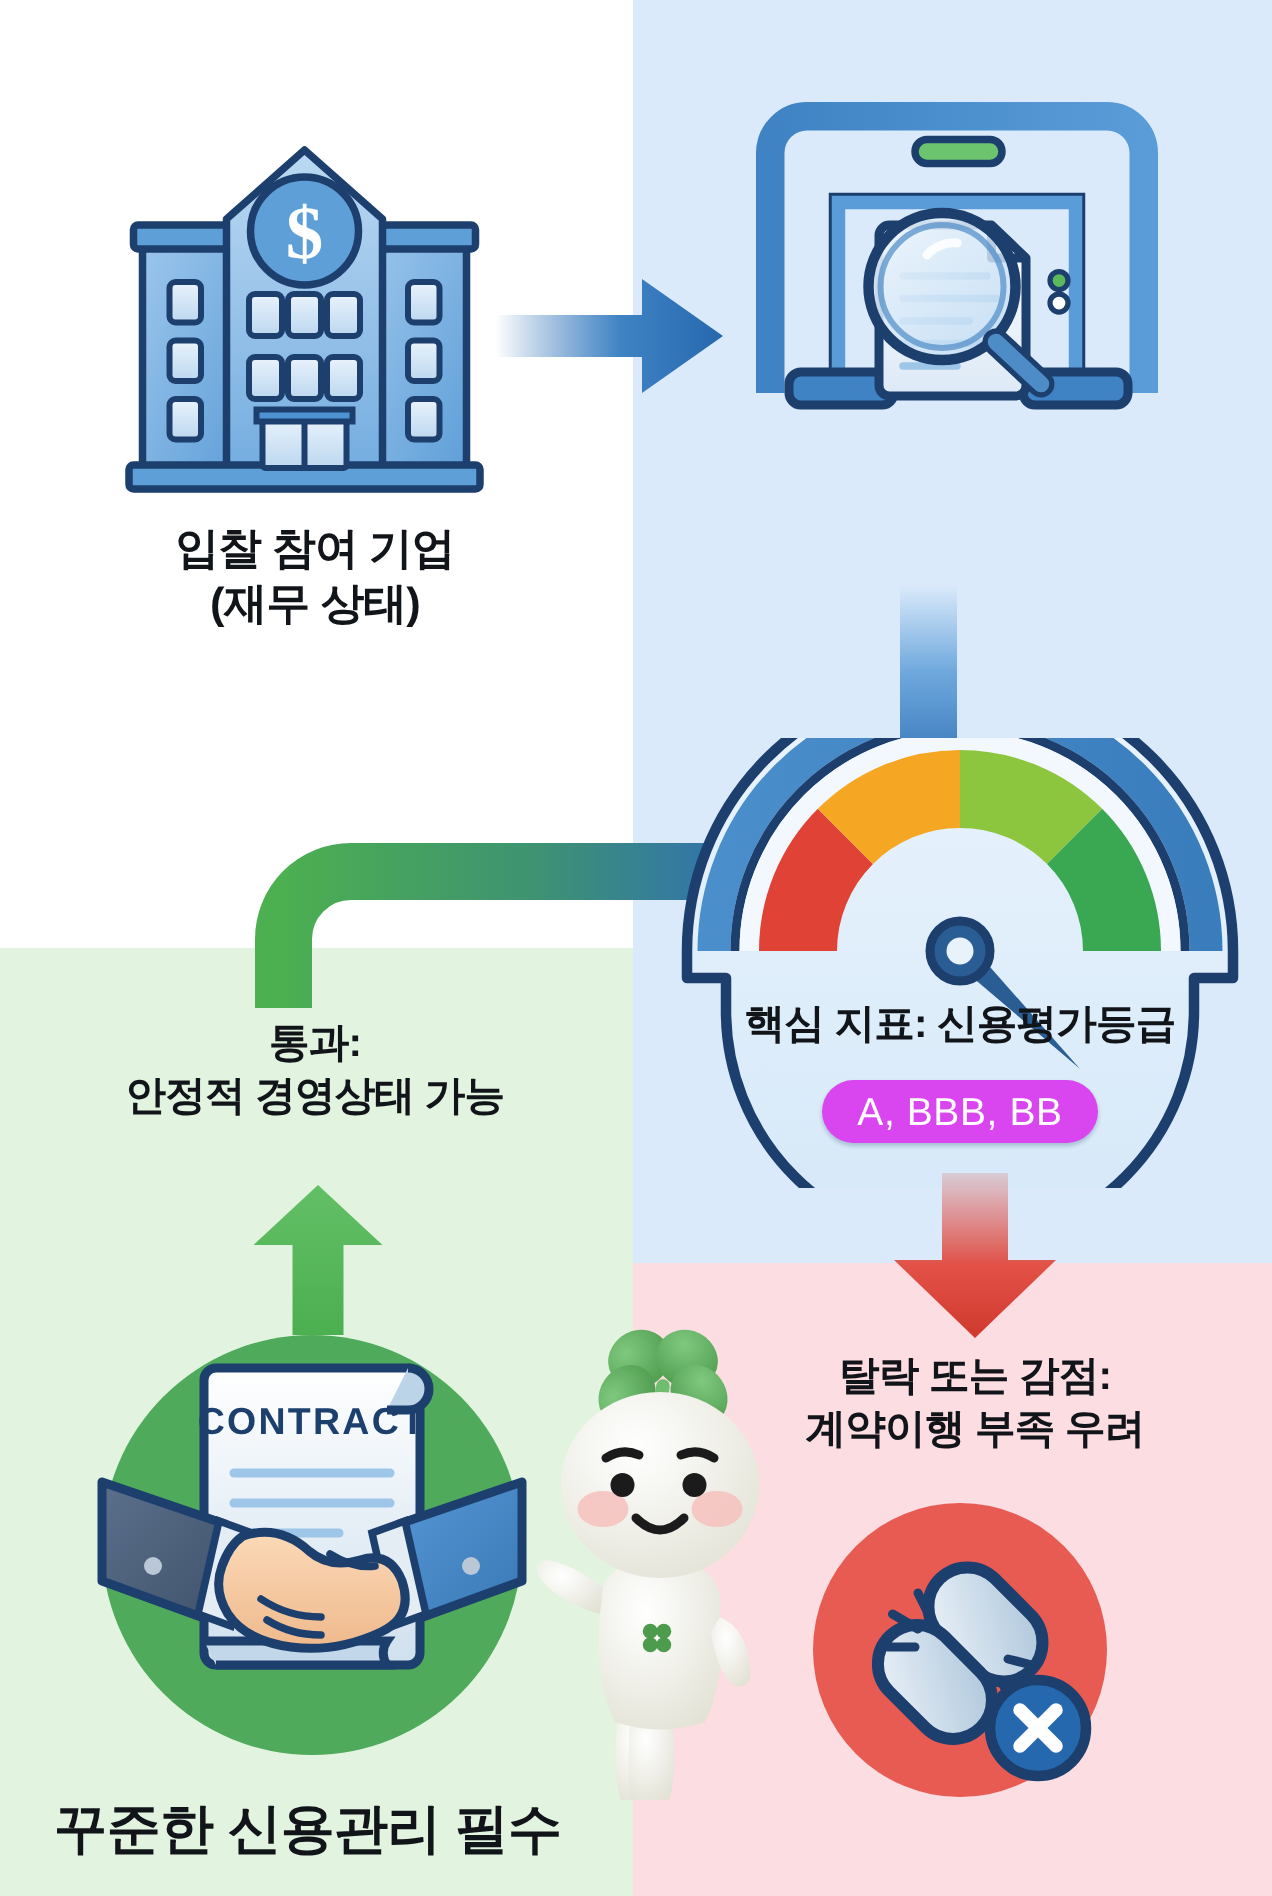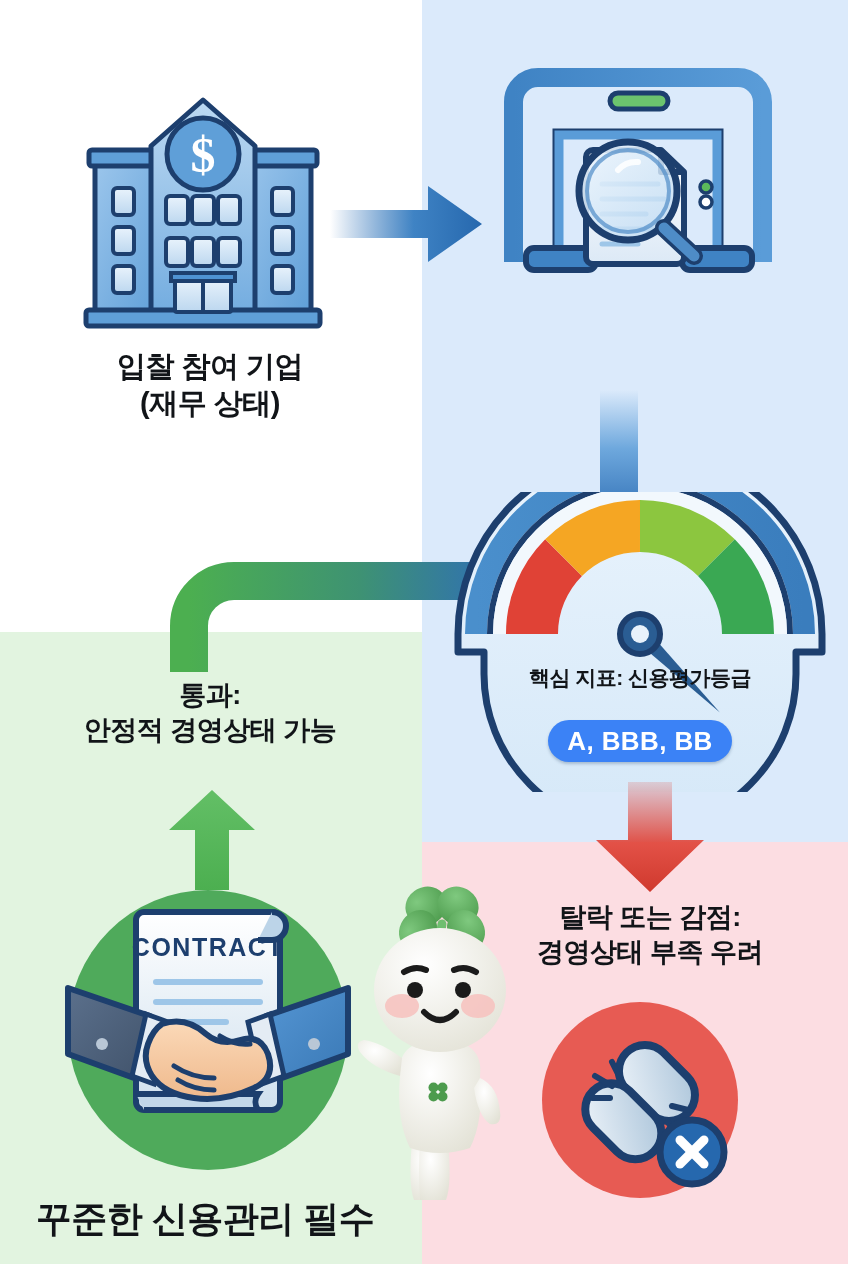--- a/index.html
+++ b/index.html
@@ -25,23 +25,23 @@
 
   
   #scanner-icon{position:absolute;left:498px;top:58px;width:280px;height:275px;}
 
   
   #connector-down-blue{position:absolute;left:600px;top:390px;width:38px;height:130px;
       background:linear-gradient(180deg,#dbeafb 0%, #6ea8dd 45%, #2f6fb5 100%);}
 
   
   #gauge-icon{position:absolute;left:440px;top:492px;width:400px;height:300px;}
-  #gauge-title{left:444px;top:665px;width:392px;font-size:21px;}
+  #gauge-title{left:444px;top:665px;width:392px;font-size:27px;}
   #gauge-badge{position:absolute;left:548px;top:720px;width:184px;height:42px;
-      border-radius:21px;background:#3b82f6;color:#ffffff;font-size:26px;font-weight:bold;
+      border-radius:21px;background:#d946ef;color:#ffffff;font-size:26px;font-weight:normal;
       display:flex;align-items:center;justify-content:center;letter-spacing:0.4px;
       box-shadow:0 2px 3px rgba(20,50,90,.25);}
 
   
   #connector-pass{position:absolute;left:170px;top:562px;width:330px;height:110px;}
 
   
   #pass-caption{left:30px;top:678px;width:360px;font-size:27px;}
   #arrow-up-green{position:absolute;left:165px;top:790px;width:94px;height:100px;}
 
@@ -239,21 +239,21 @@
       <linearGradient id="rd" x1="0" y1="0" x2="0" y2="1">
         <stop offset="0" stop-color="#e04236" stop-opacity="0.18"></stop>
         <stop offset="0.55" stop-color="#e04236" stop-opacity="0.9"></stop>
         <stop offset="1" stop-color="#cf392d" stop-opacity="1"></stop>
       </linearGradient>
     </defs>
     <path d="M38 0 H82 V58 H114 L60 110 L6 58 H38 Z" fill="url(#rd)"></path>
   </svg>
 
   <div class="caption" id="fail-caption">탈락 또는 감점:
-경영상태 부족 우려</div>
+계약이행 부족 우려</div>
 
   <svg id="brokenchain-icon" viewBox="0 0 200 200">
     <defs>
       <linearGradient id="chG" x1="0" y1="0" x2="1" y2="1">
         <stop offset="0" stop-color="#eef4fa"></stop>
           <stop offset="1" stop-color="#a9c3d9"></stop>
       </linearGradient>
     </defs>
     <circle cx="100" cy="100" r="98" fill="#e75b53"></circle>
 

